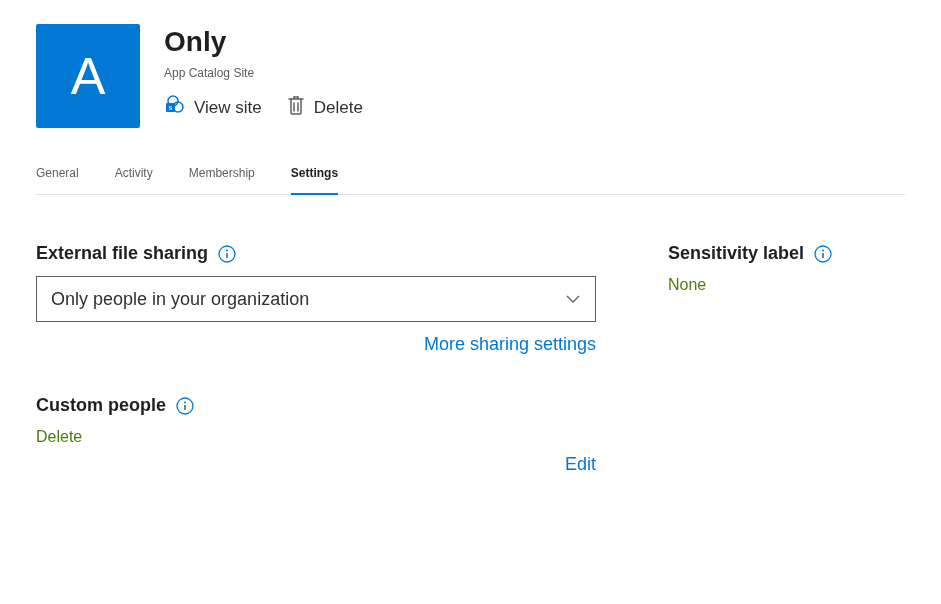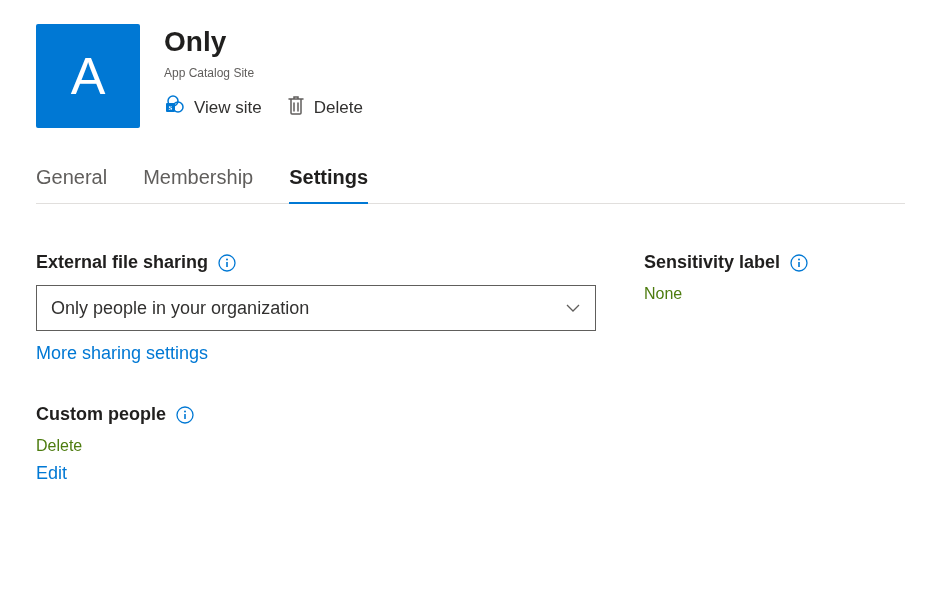--- a/index.html
+++ b/index.html
@@ -59,42 +59,42 @@
     .action-link svg {
       flex-shrink: 0;
     }
     .tabs {
       display: flex;
       gap: 36px;
       border-bottom: 1px solid #e1dfdd;
       padding-bottom: 0;
     }
     .tab {
-      font-size: 20px;
+      font-size: 12px;
       color: #605e5c;
       padding: 10px 0 14px 0;
       cursor: pointer;
       position: relative;
     }
     .tab.active {
       color: #201f1e;
       font-weight: 600;
     }
     .tab.active::after {
       content: '';
       position: absolute;
       left: 0;
       right: 0;
       bottom: -1px;
       height: 2px;
       background: #0078d4;
     }
     .content {
       display: flex;
-      gap: 48px;
+      gap: 72px;
       padding-top: 48px;
     }
     .col-left {
       flex: 0 0 560px;
     }
     .col-right {
       flex: 1;
     }
     .section-label {
       display: flex;
@@ -128,20 +128,21 @@
       background: #fff;
       margin-bottom: 12px;
     }
     .select-box .chevron {
       display: inline-flex;
     }
     .link {
       color: #0078d4;
       font-size: 18px;
       cursor: pointer;
+      text-align: right;
     }
     .value-text {
       font-size: 16px;
       color: #4d7c0f;
       margin-bottom: 8px;
     }
     .spacer-top { margin-top: 40px; }
   </style>
 </head>
 <body>
@@ -172,20 +173,21 @@
           </svg>
         </span>
         <span>Delete</span>
       </span>
     </div>
   </div>
 </div>
 
 <div class="tabs">
   <div class="tab">General</div>
+  <div class="tab">Activity</div>
   <div class="tab">Membership</div>
   <div class="tab active">Settings</div>
 </div>
 
 <div class="content">
   <div class="col-left">
 
     <div class="section-label">
       <span>External file sharing</span>
       <span class="info-icon">

